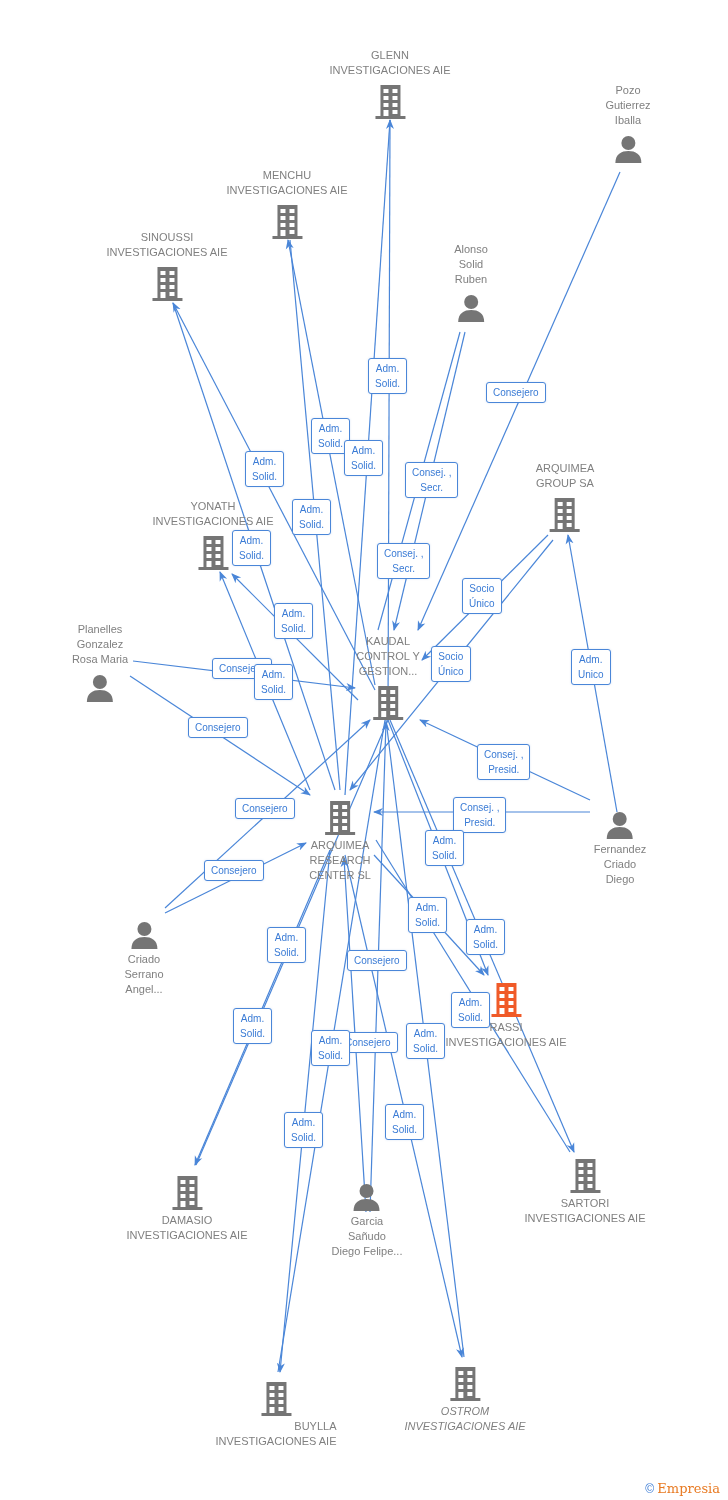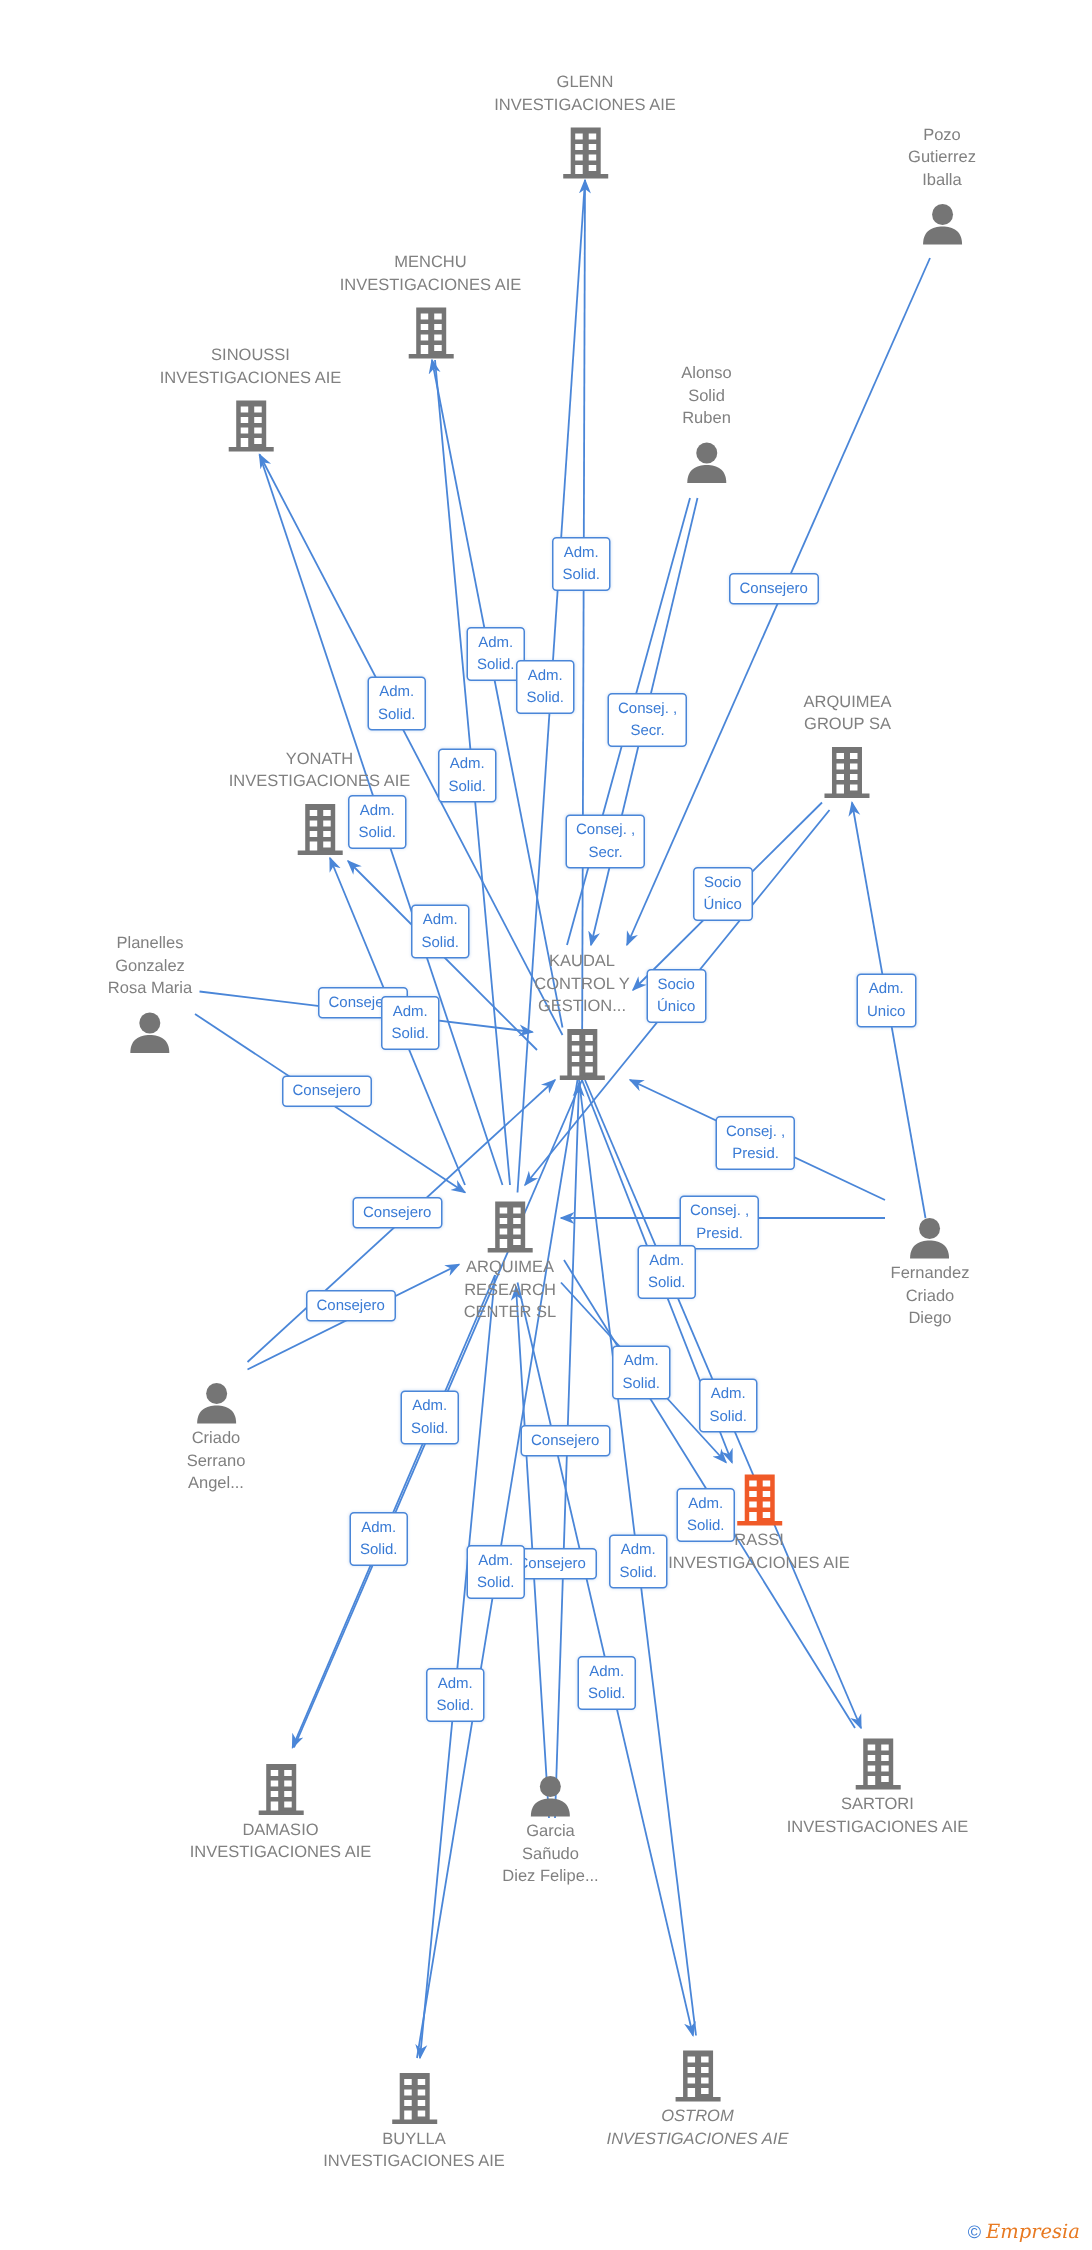--- a/index.html
+++ b/index.html
@@ -9,21 +9,21 @@
   .node { position: absolute; transform: translateX(-50%); text-align: center;
           color: #808080; font-size: 11px; line-height: 15px; white-space: nowrap; }
   .node .label { display: block; }
   .node.company .label { text-transform: uppercase; }
   .icon { display: block; margin: 0 auto; }
   .edge-label { position: absolute; background: #fff; border: 1px solid #4a86d8;
                 border-radius: 3px; color: #3a7bd5; font-size: 10px; line-height: 15px;
                 padding: 2px 6px; text-align: center; white-space: nowrap;
                 box-shadow: 0 0 2px rgba(74,134,216,0.25); }
   .footer { position: absolute; right: 8px; bottom: 4px; font-size: 12px; color: #3a7bd5; }
-  .footer .brand { color: #e87a22; font-family: "DejaVu Serif", serif; font-style: italic; font-size: 13px; margin-top: 20px; }
+  .footer .brand { color: #e87a22; font-family: "DejaVu Serif", serif; font-size: 13px; margin-top: 20px; }
 </style>
 </head>
 <body>
 
 <svg id="edges" xmlns="http://www.w3.org/2000/svg">
   <defs>
     <marker id="arrow" markerWidth="10" markerHeight="10" refX="9" refY="5" orient="auto" markerUnits="userSpaceOnUse">
       <path d="M0,1 L10,5 L0,9 L3,5 Z" fill="#4a86d8"></path>
     </marker>
   </defs>
@@ -354,21 +354,21 @@
     <div class="node person" style="left: 367px; top: 1182px;">
       <span style="display: block; margin-bottom: 2px;">
         <svg class="icon" width="30" height="30" viewBox="0 0 30 30">
     <circle cx="15" cy="9" r="7" fill="#757575"></circle>
     <path d="M2,29 C2,20 8,17 15,17 C22,17 28,20 28,29 Z" fill="#757575"></path>
         </svg>
       </span>
       <div>
         <span class="label">Garcia</span>
         <span class="label">Sañudo</span>
-        <span class="label">Diez Felipe...</span>
+        <span class="label">Diego Felipe...</span>
       </div>
     </div>
     <div class="node company" style="left: 465px; top: 1366px; font-style: italic;">
       <span style="display: block; margin-bottom: 2px;">
         <svg class="icon" width="34" height="36" viewBox="0 0 34 36">
     <rect x="7" y="1" width="20" height="32" fill="#757575"></rect>
     <rect x="2" y="32" width="30" height="3" fill="#757575"></rect>
     <g fill="#fff">
       <rect x="10" y="5" width="5" height="4"></rect>
             <rect x="19" y="5" width="5" height="4"></rect>
@@ -379,21 +379,21 @@
       <rect x="10" y="26" width="5" height="6"></rect>
             <rect x="19" y="26" width="5" height="4"></rect>
     </g>
         </svg>
       </span>
       <div>
         <span class="label">OSTROM</span>
         <span class="label">INVESTIGACIONES AIE</span>
       </div>
     </div>
-    <div class="node company" style="left: 276px; top: 1381px;">
+    <div class="node company" style="left: 276px; top: 1381px; text-align: right;">
       <span style="display: block; margin-bottom: 2px;">
         <svg class="icon" width="34" height="36" viewBox="0 0 34 36">
     <rect x="7" y="1" width="20" height="32" fill="#757575"></rect>
     <rect x="2" y="32" width="30" height="3" fill="#757575"></rect>
     <g fill="#fff">
       <rect x="10" y="5" width="5" height="4"></rect>
             <rect x="19" y="5" width="5" height="4"></rect>
       <rect x="10" y="12" width="5" height="4"></rect>
             <rect x="19" y="12" width="5" height="4"></rect>
       <rect x="10" y="19" width="5" height="4"></rect>

